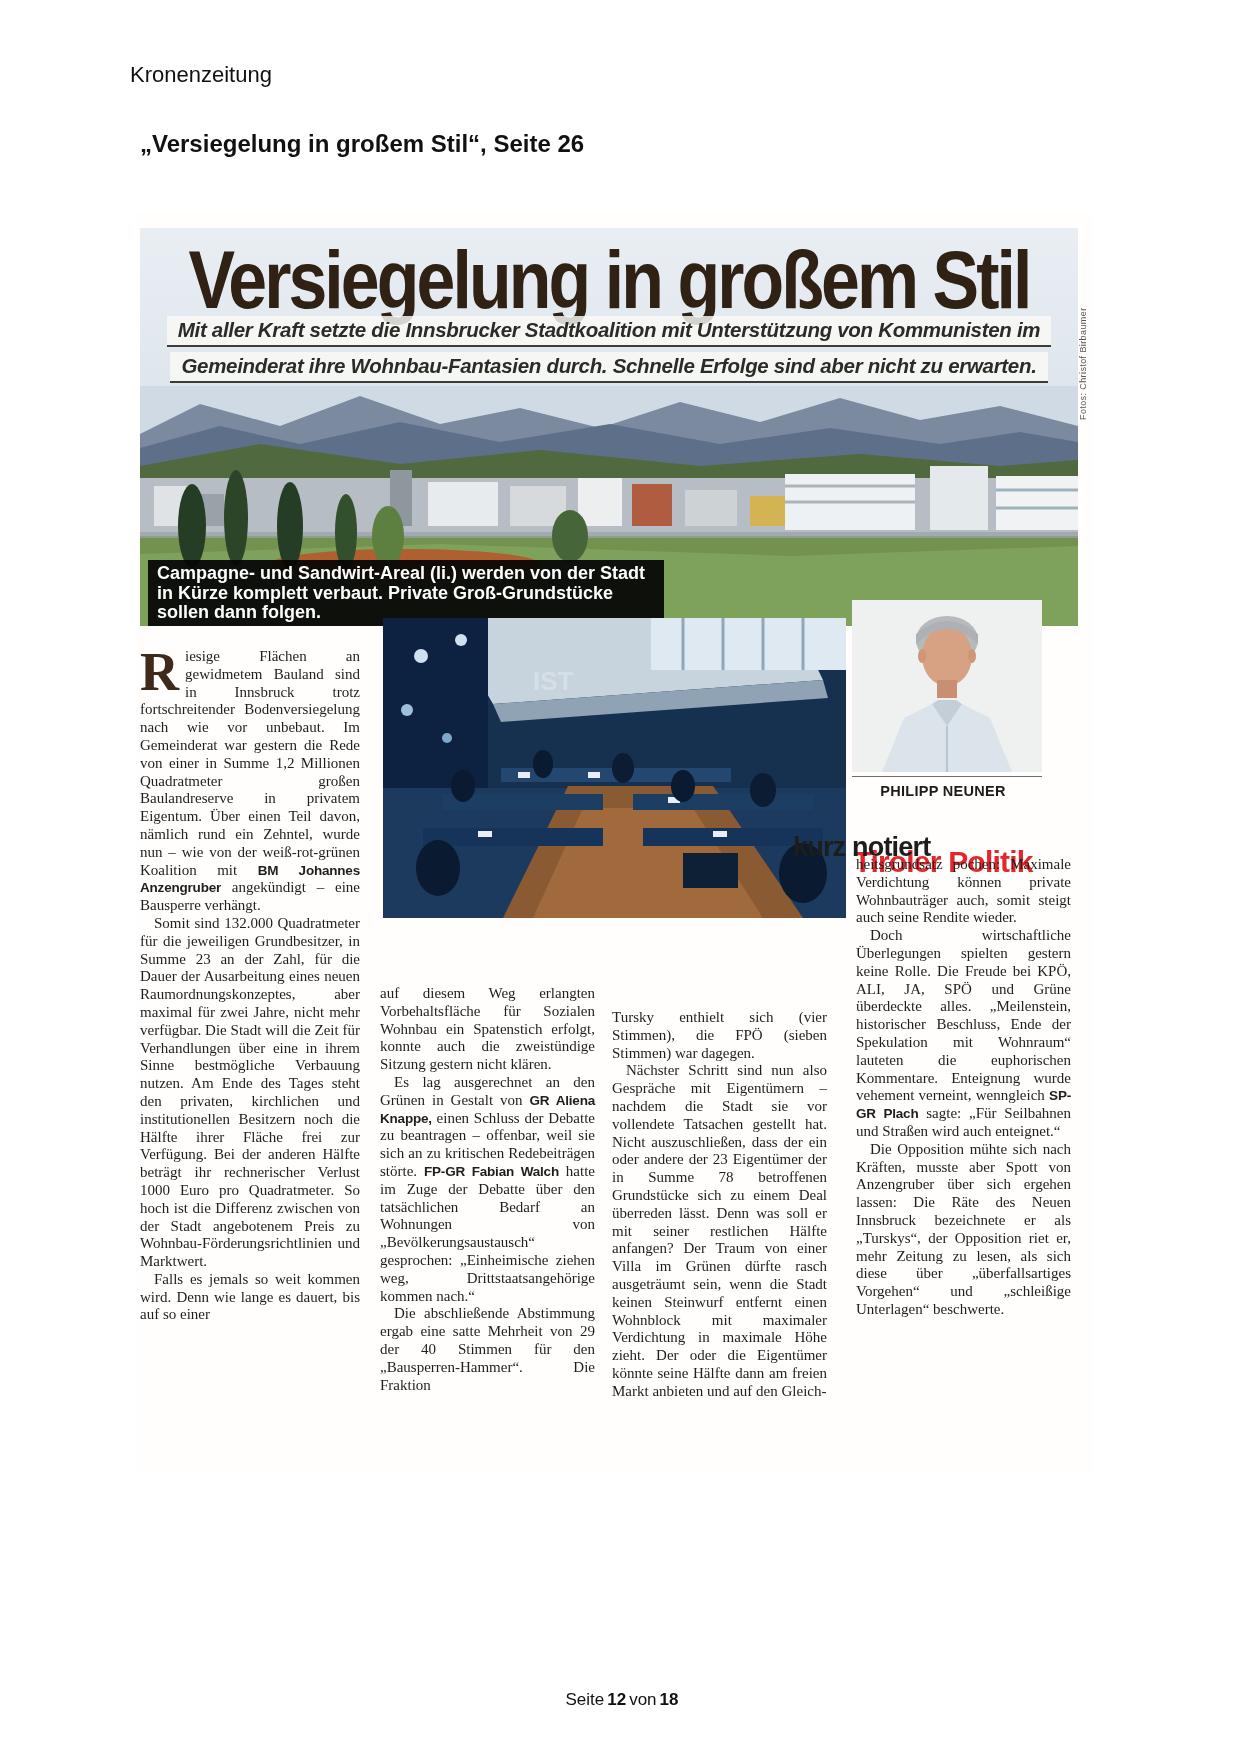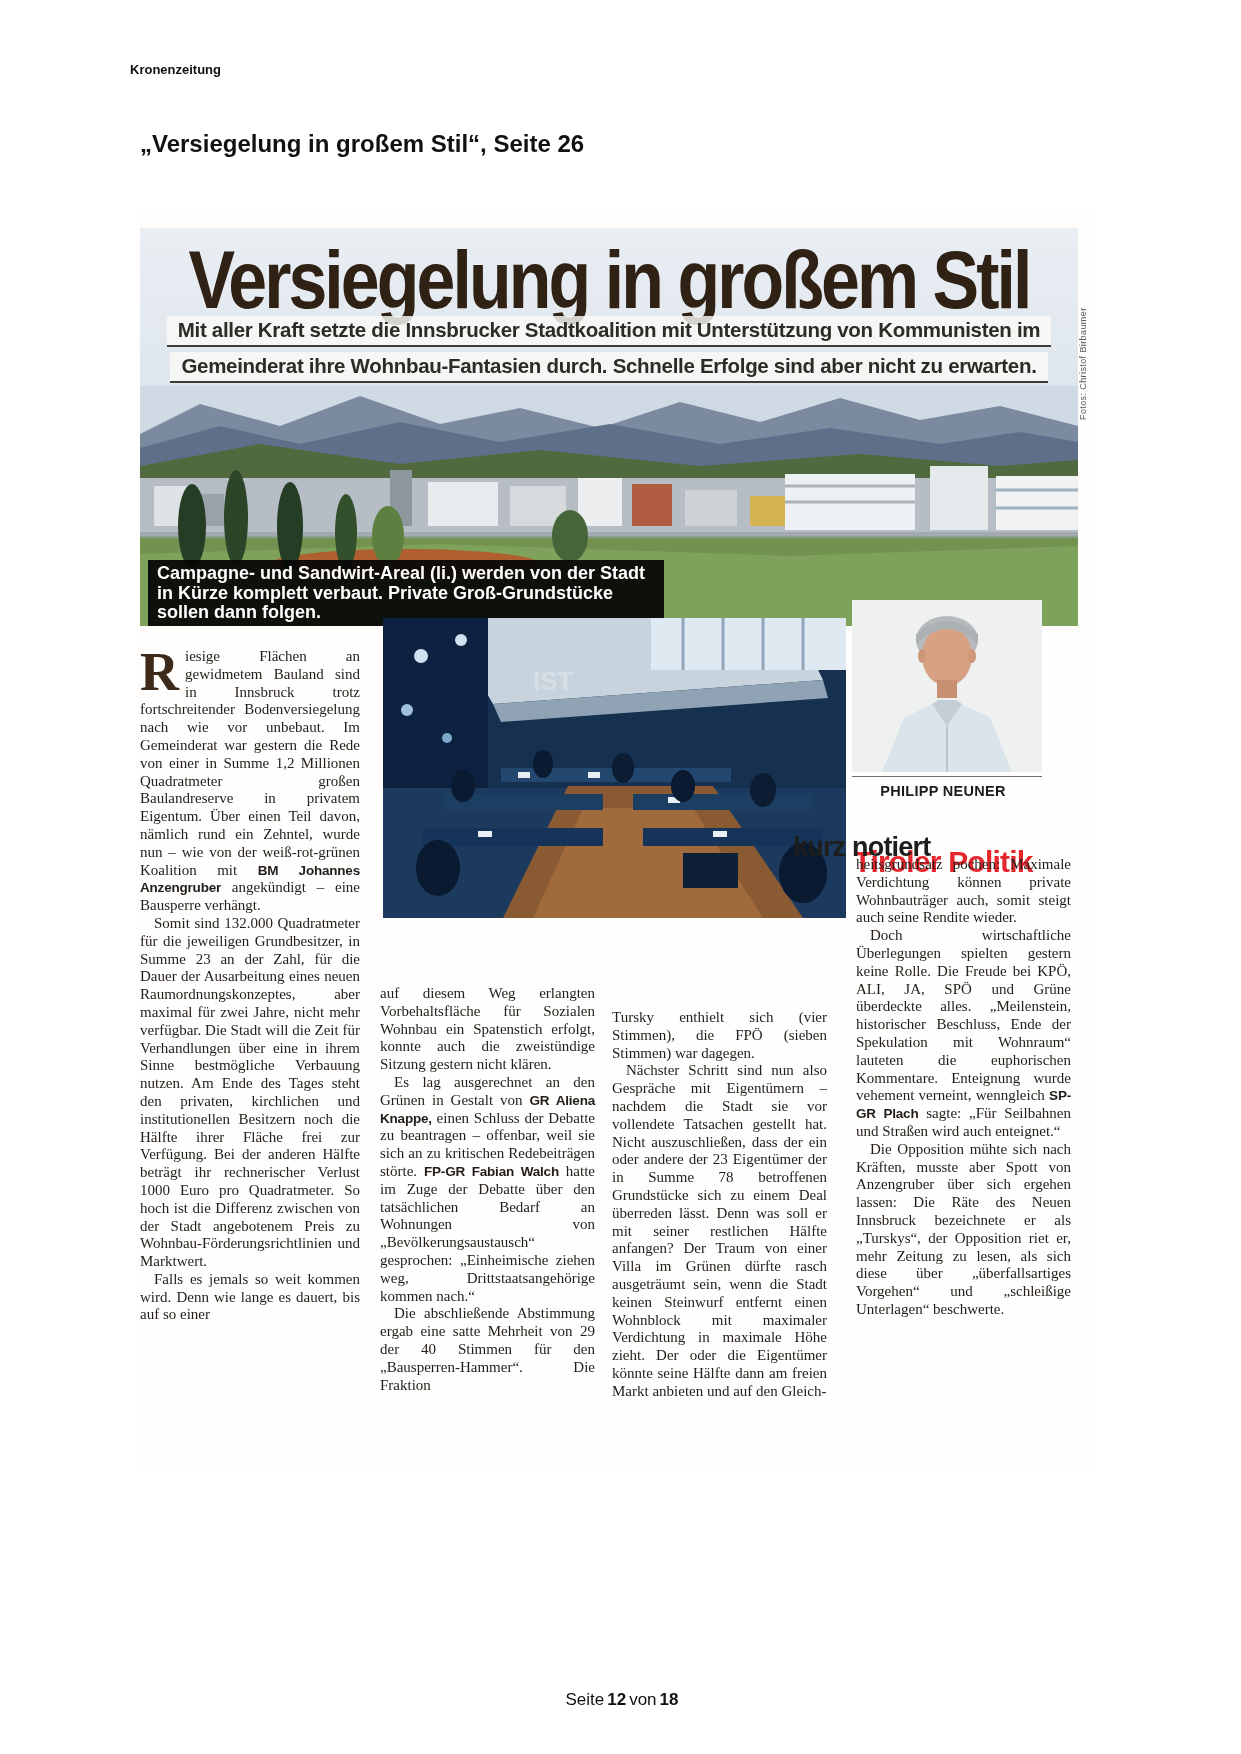--- a/index.html
+++ b/index.html
@@ -1,33 +1,33 @@
 <!DOCTYPE html>
 <html lang="de"><head>
 <meta charset="utf-8">
 <style>
   html,body{margin:0;padding:0;background:#ffffff;}
   .page{position:relative;width:1241px;height:1754px;background:#ffffff;margin:0 auto;overflow:hidden;
         font-family:"Liberation Sans",sans-serif;}
-  .pub-name{position:absolute;left:130px;top:62px;font-size:13px;font-weight:bold;color:#111;}
+  .pub-name{position:absolute;left:130px;top:62px;font-size:22px;font-weight:normal;color:#111;}
   .doc-title{position:absolute;left:130px;top:130px;font-size:24px;font-weight:bold;color:#111;margin-left:10px;}
 
   .clipping{position:absolute;left:137px;top:212px;width:956px;height:1260px;background:#fffefd;}
 
   
   .panorama{position:absolute;left:3px;top:16px;width:938px;height:398px;overflow:hidden;
             background:linear-gradient(180deg,#e9eef3 0%,#dde5ec 45%,#d3dde6 100%);}
   .headline{position:absolute;left:0;top:6px;width:100%;text-align:center;white-space:nowrap;
             font-weight:bold;font-size:72px;letter-spacing:-3px;color:#2f2114;
             transform:scale(0.97,1.12);transform-origin:center top;}
   .subhead-row{position:absolute;left:0;width:100%;text-align:center;}
   .subhead-row.r1{top:88px;} .subhead-row.r2{top:124px;}
   .subhead-row span{display:inline-block;background:rgba(250,250,247,0.82);
             border-bottom:2.5px solid #3c3c38;padding:2px 11px 3px;
-            font-weight:bold;font-size:20.5px;color:#2b2b27;letter-spacing:-0.3px;}
+            font-weight:bold;font-size:20.5px;color:#2b2b27;letter-spacing:-0.3px;font-style:italic;}
   .landscape{position:absolute;left:0;top:158px;width:938px;height:240px;}
   .pan-caption{position:absolute;left:8px;top:332px;width:498px;background:rgba(5,5,5,0.93);
             color:#fff;font-weight:bold;font-size:18px;line-height:19.5px;padding:4px 9px 5px;}
   .photo-credit{position:absolute;left:941px;top:8px;height:200px;
             writing-mode:vertical-rl;transform:rotate(180deg);
             font-size:9px;color:#555;letter-spacing:0.4px;}
 
   
   .col{position:absolute;}
   .col p{margin:0;text-align:justify;font-family:"Liberation Serif",serif;

